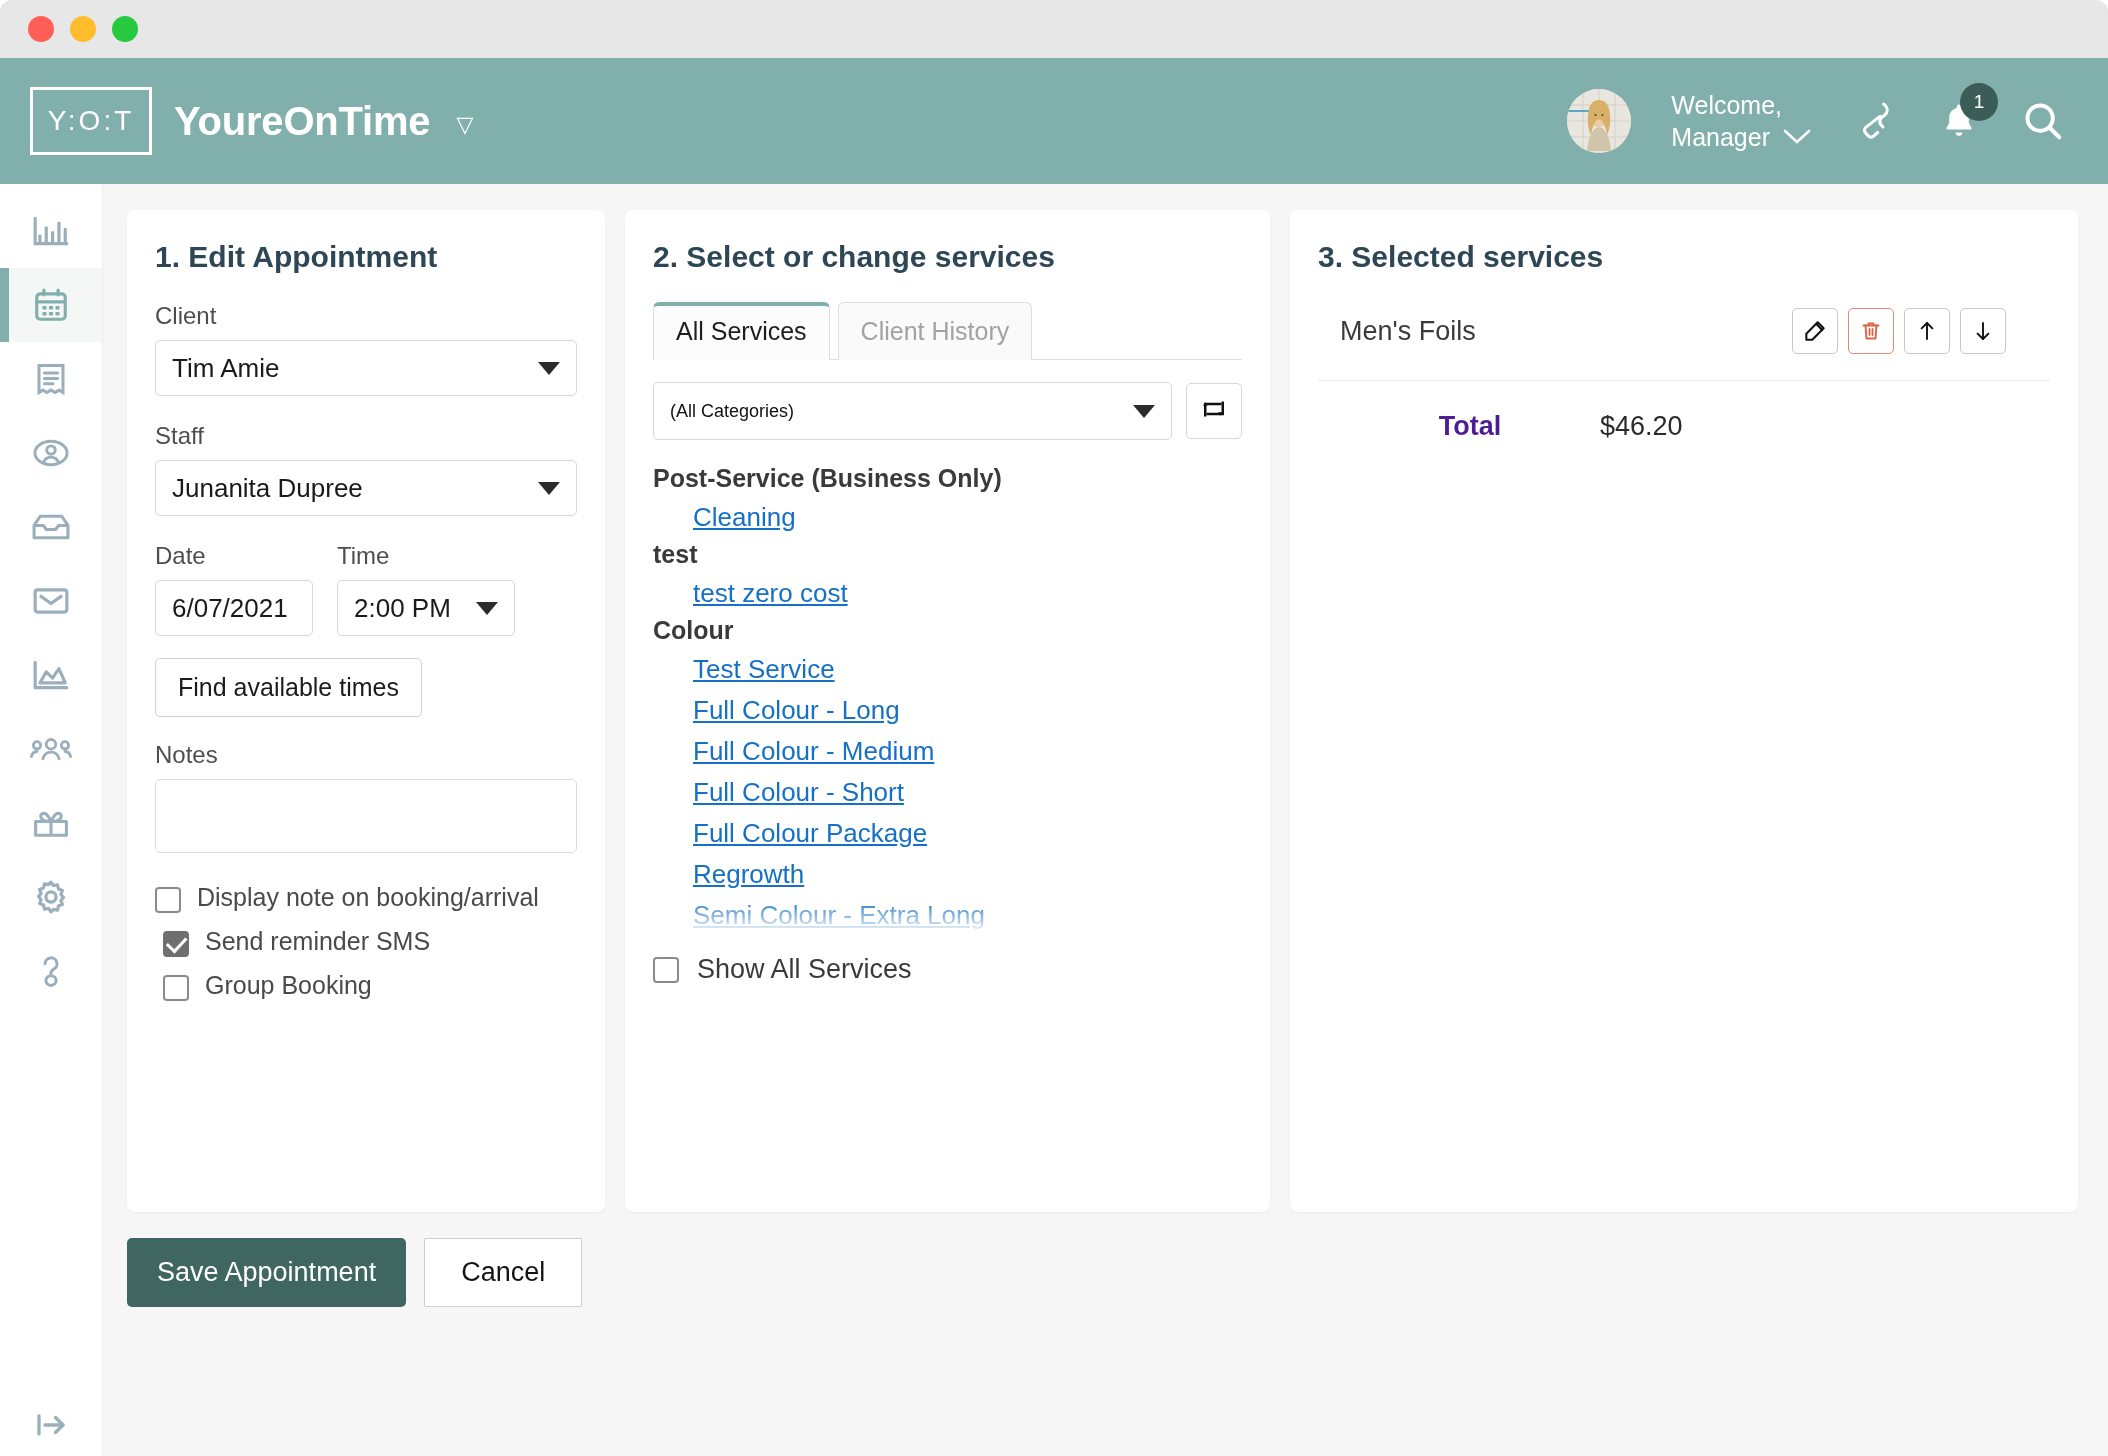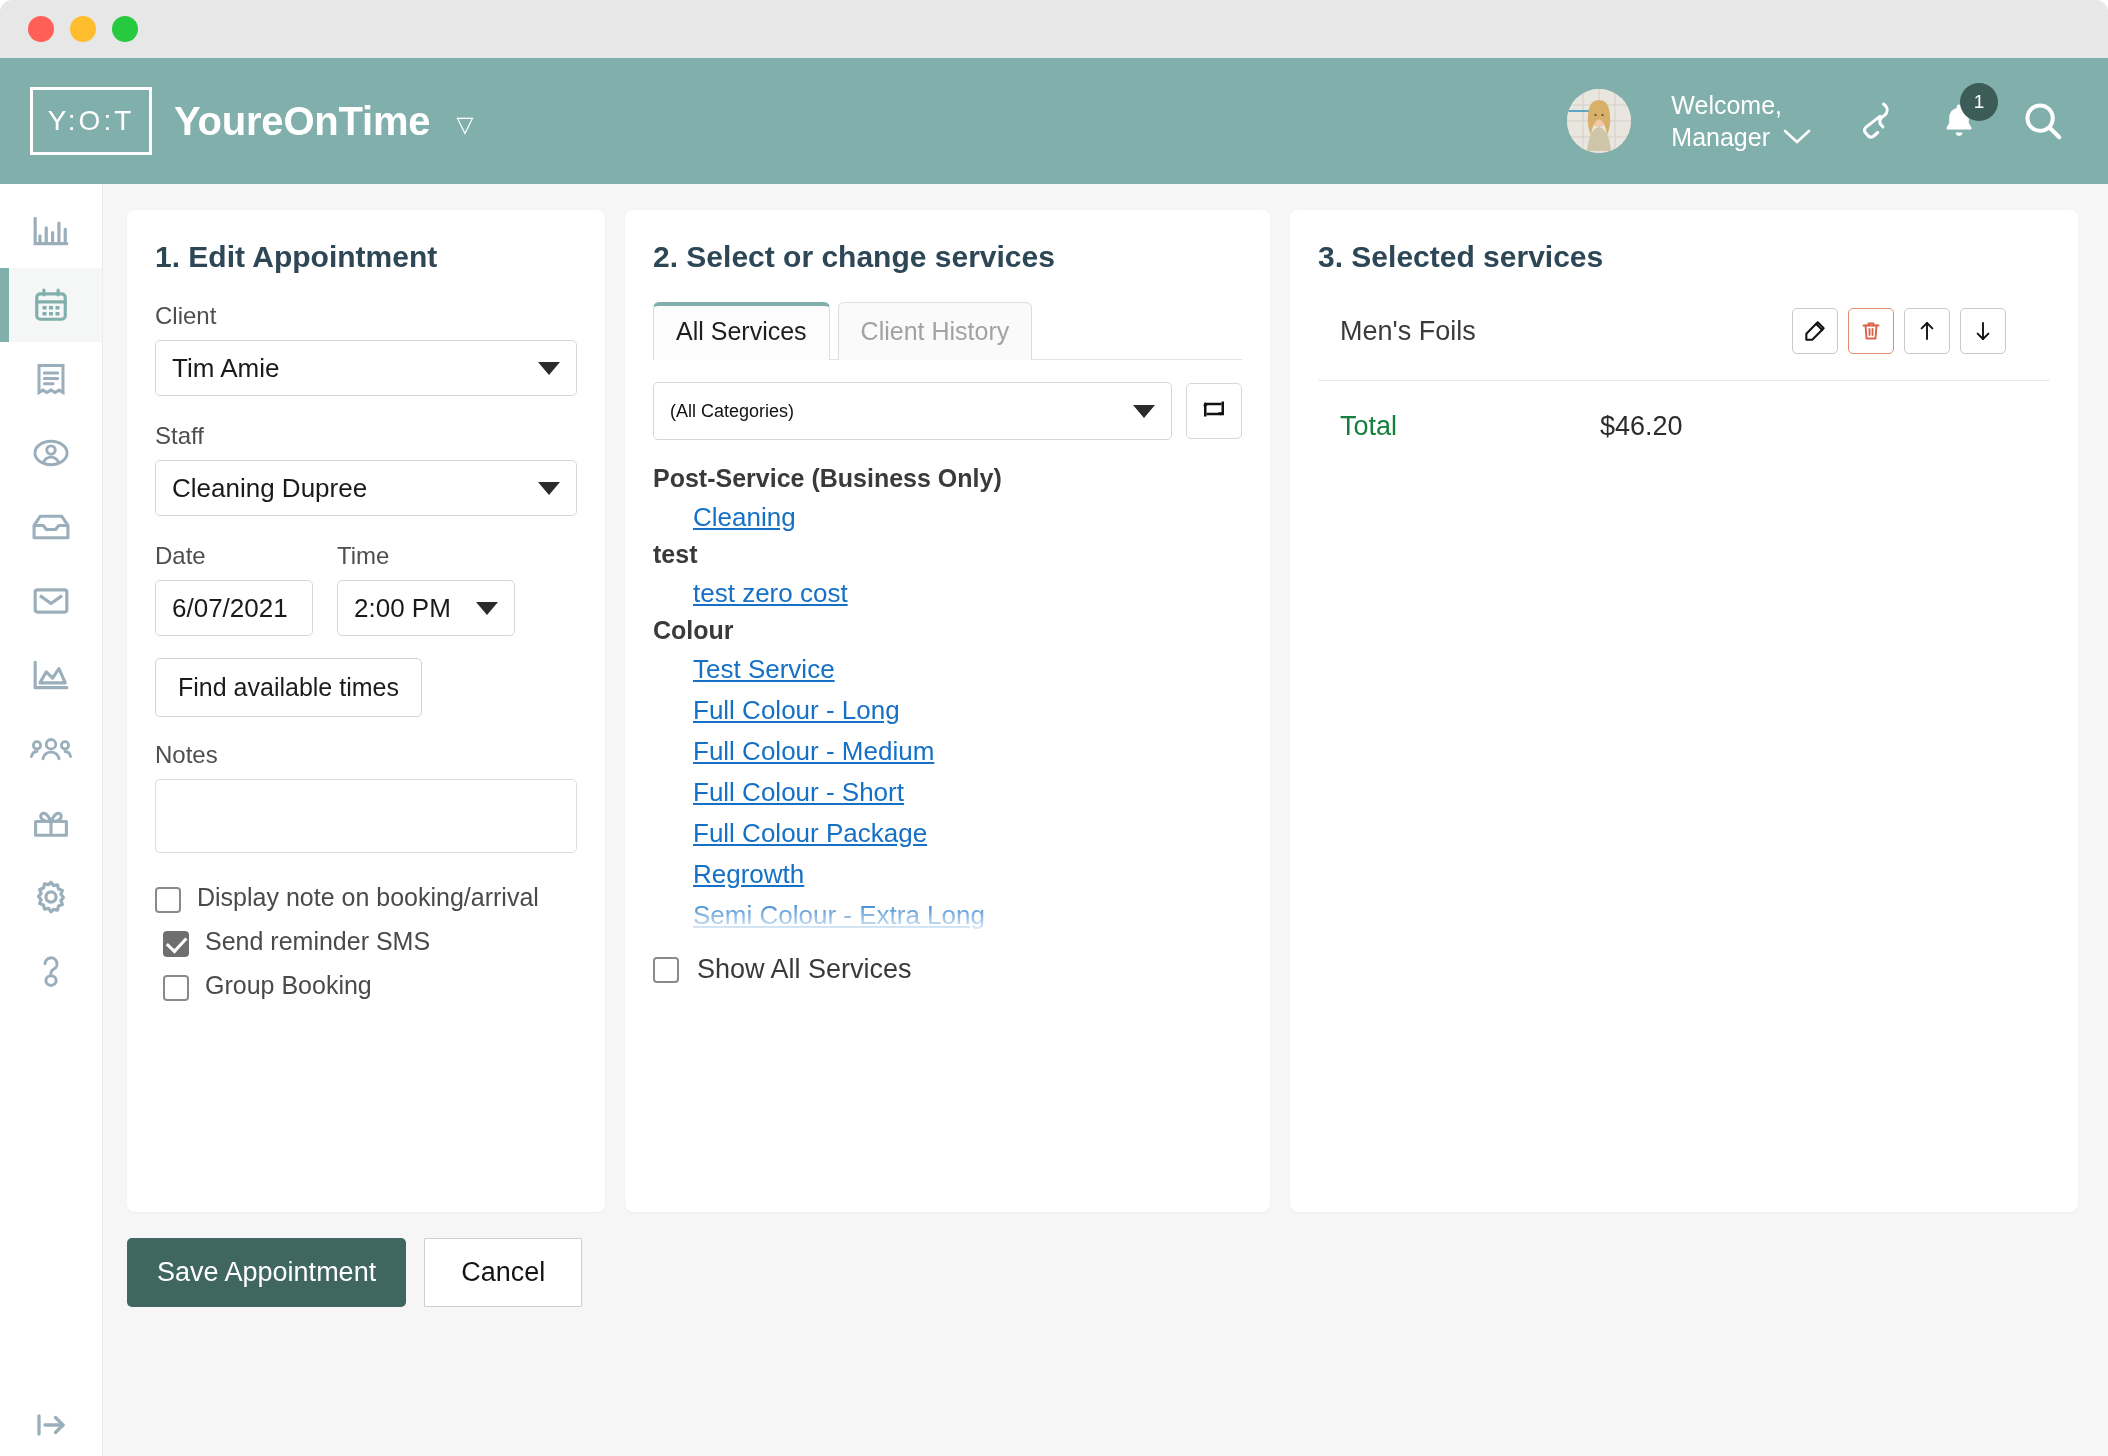--- a/index.html
+++ b/index.html
@@ -222,21 +222,21 @@
   .act-btn {
     width: 46px; height: 46px; border: 1px solid #c9c9c9; border-radius: 5px;
     background: #fff; display: flex; align-items: center; justify-content: center;
     cursor: pointer; font-size: 26px; color: #111;
   }
   .act-btn.danger { border-color: #e08b72; color: #d9644a; }
   .total-row {
     display: flex; align-items: center;
     padding: 30px 0 0 22px;
   }
-  .total-label { font-size: 27px; font-weight: 400; color: #15803d; width: 260px; }
+  .total-label { font-size: 27px; font-weight: 700; color: #4c1d95; width: 260px; text-align: center; }
   .total-value { font-size: 27px; color: #2b2b2b; }
 
   
   .footer-actions { display: flex; gap: 18px; margin-top: 26px; padding-left: 0; }
   .btn-primary {
     background: #3f6661; color: #fff; border: none; border-radius: 5px;
     font-size: 27px; padding: 18px 30px; cursor: pointer; font-family: inherit;
   }
   .btn-cancel {
     background: #fff; color: #141414; border: 1px solid #cfcfcf; border-radius: 1px;
@@ -448,21 +448,21 @@
         <div class="panel-title">1. Edit Appointment</div>
 
         <div class="field-label">Client</div>
         <div class="select-box mb-26">
           <span>Tim Amie</span>
           <span class="caret"></span>
         </div>
 
         <div class="field-label">Staff</div>
         <div class="select-box mb-26">
-          <span>Cleaning Dupree</span>
+          <span>Junanita Dupree</span>
           <span class="caret"></span>
         </div>
 
         <div class="row2">
           <div class="col-date">
             <div class="field-label">Date</div>
             <div class="text-box">
               <span>6/07/2021</span>
             </div>
           </div>

